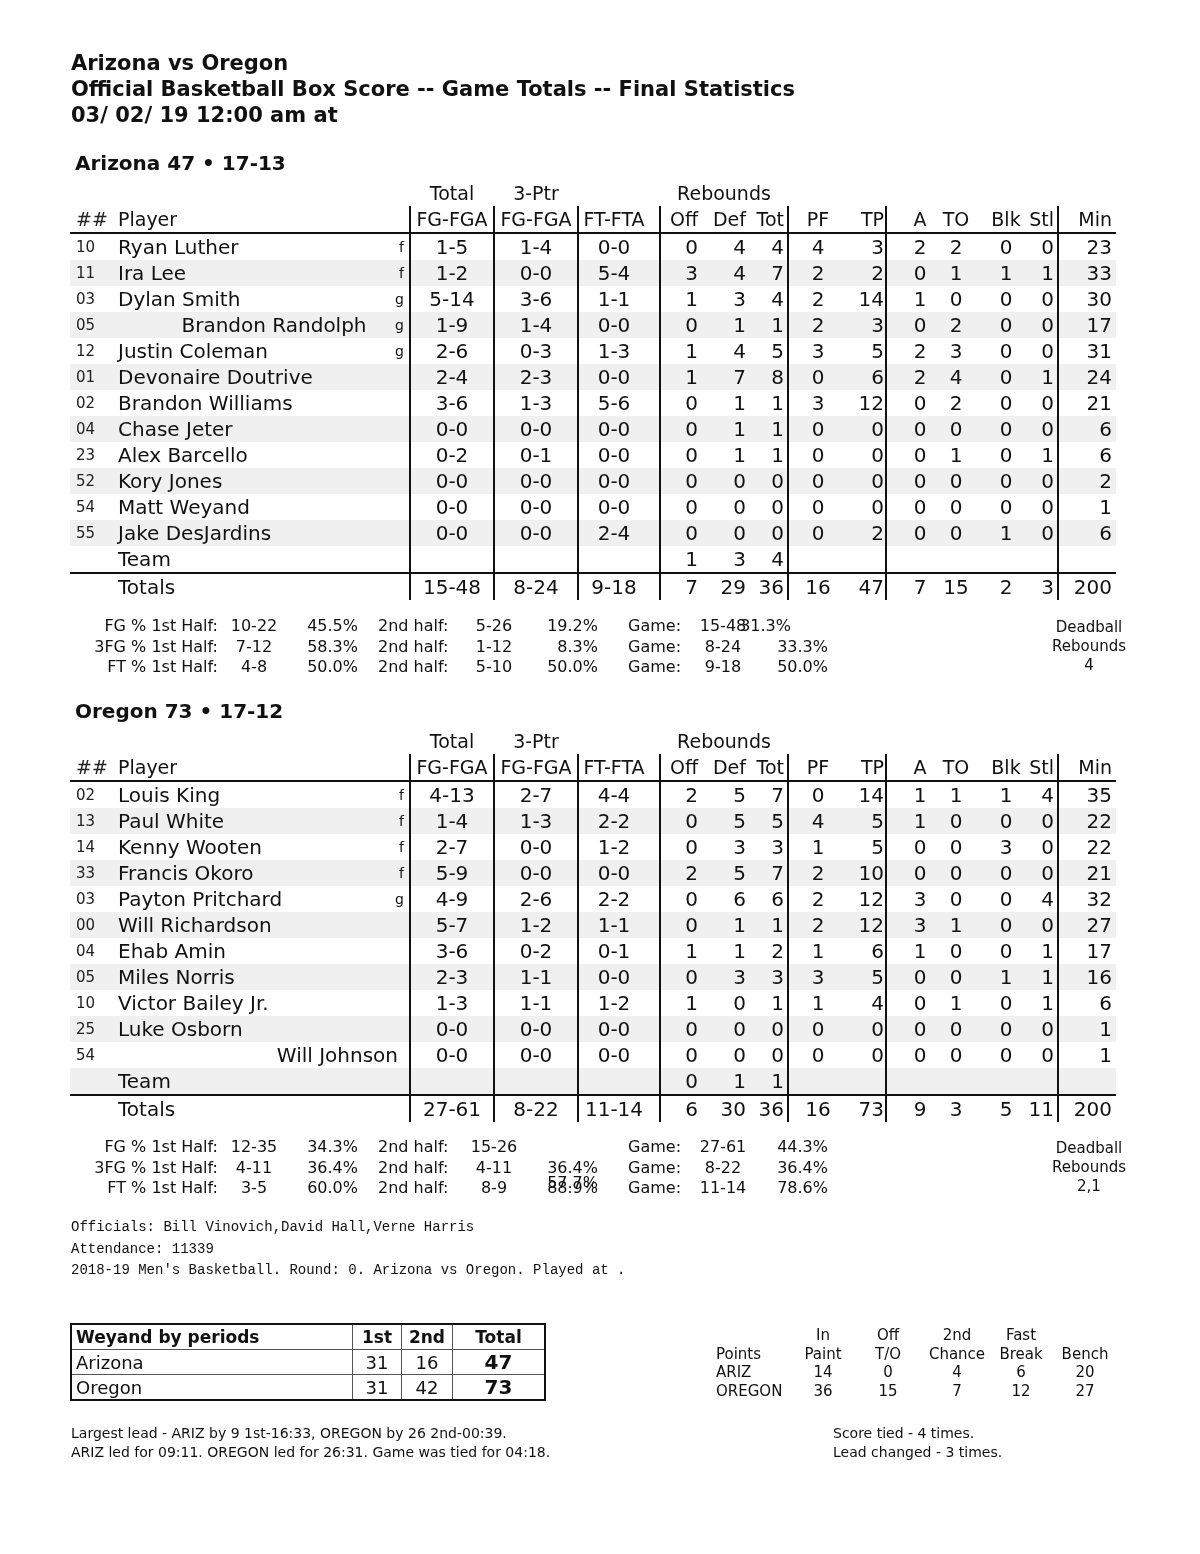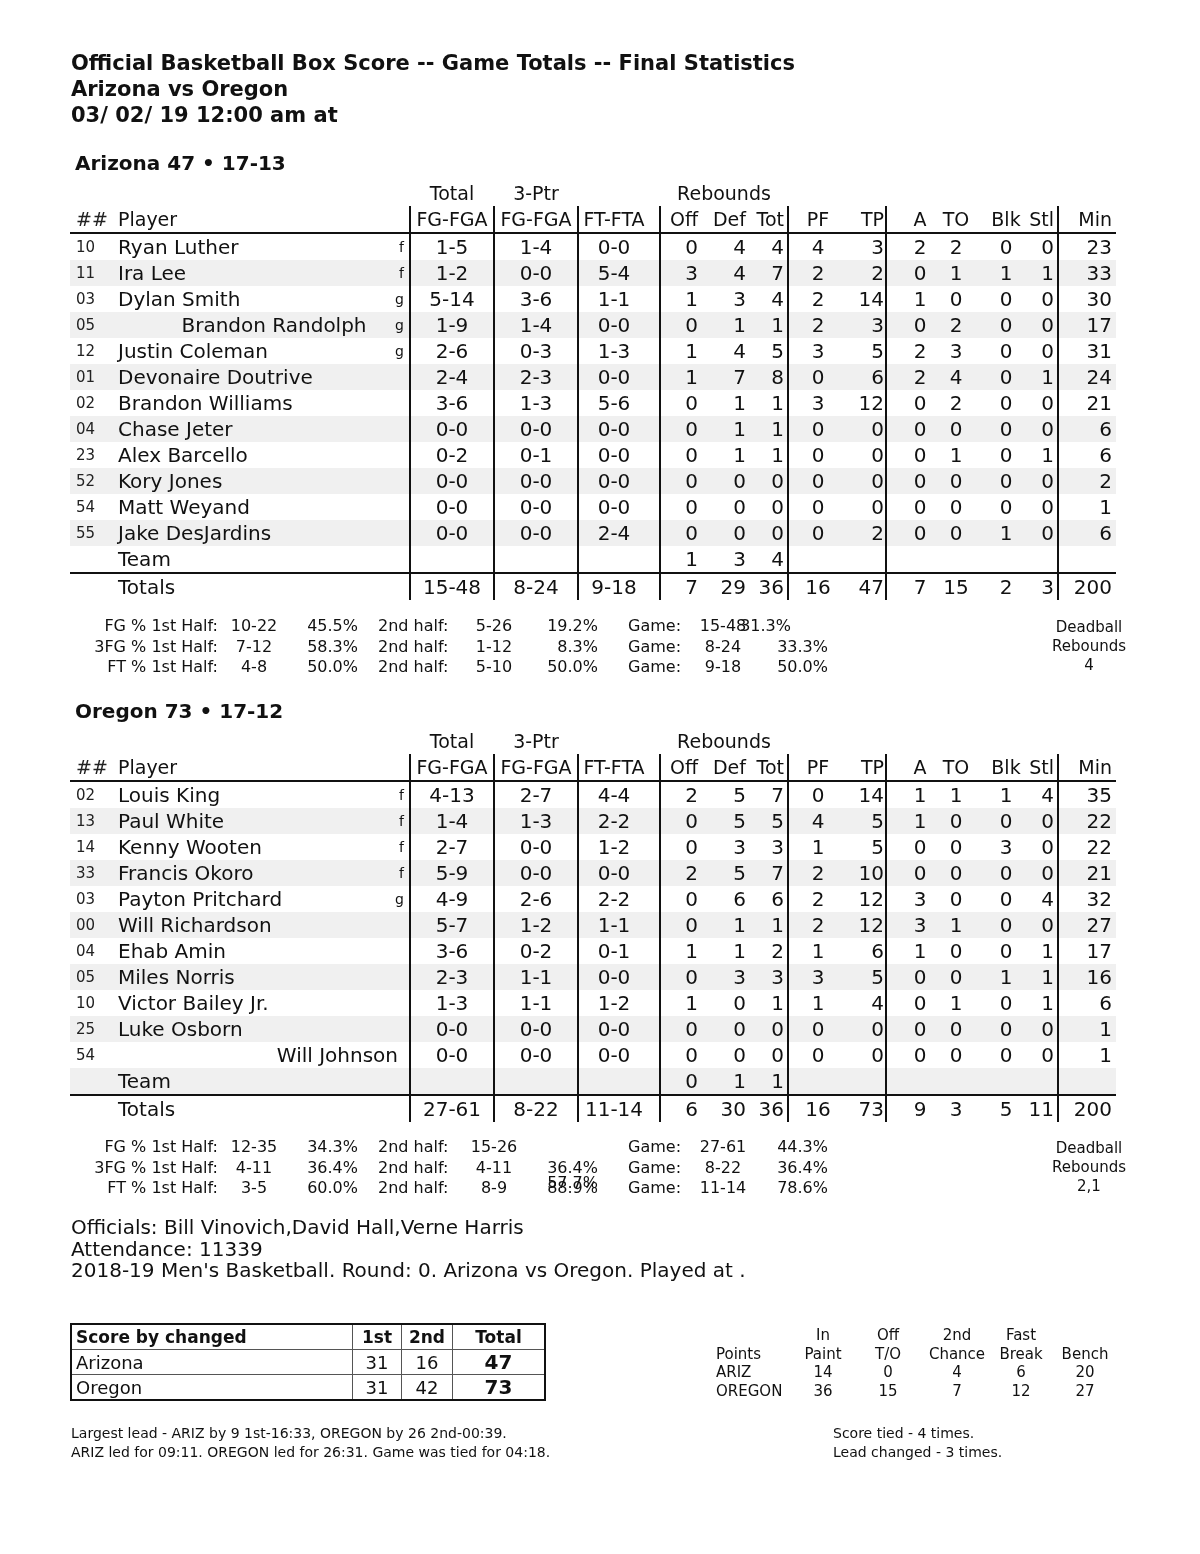--- a/index.html
+++ b/index.html
@@ -14,38 +14,38 @@
   .num { font-size: 15px; color: #222; }
   .pos { font-size: 14px; }
   .hdr2 { border-bottom: 2px solid #111; }
   .row.stripe { background: #f0f0f0; }
   .row.totals { border-top: 2px solid #111; }
   .vline { position: absolute; width: 2px; background: #111; }
   .pct-block { position: absolute; font-size: 16px; line-height: 20.5px; white-space: nowrap; }
   .pct-row { position: relative; height: 20.5px; }
   .pct-row span { position: absolute; top: 0; }
   .deadball { position: absolute; font-size: 15px; line-height: 19px; text-align: center; width: 120px; }
-  .notes { position: absolute; left: 71px; top: 1217px; font-size: 20px; line-height: 21.5px; }
+  .notes { position: absolute; left: 71px; top: 1217px; font-size: 14px; line-height: 21.5px; font-family: Liberation Mono, monospace; }
   table.periods { position: absolute; left: 70px; top: 1323px; border-collapse: collapse; border: 2px solid #111; width: 476px; }
   table.periods td { border: 1px solid #555; padding: 0 4px; height: 24px; font-size: 18px; }
   table.periods .hd { font-weight: bold; font-size: 17px; }
   table.periods .c { text-align: center; }
   table.periods .b { font-weight: bold; font-size: 20px; }
   .points { position: absolute; left: 716px; top: 1326px; font-size: 15px; line-height: 18.5px; }
   .points .prow { position: relative; height: 18.5px; }
   .points span { position: absolute; top: 0; text-align: center; white-space: nowrap; }
   .footer { position: absolute; left: 71px; top: 1424px; font-size: 14px; line-height: 19px; }
   .footer-r { position: absolute; left: 833px; top: 1424px; font-size: 14px; line-height: 19px; }
 </style>
 </head>
 <body>
 
 <div class="abs title-block">
+  <div>Arizona vs Oregon</div>
   <div>Official Basketball Box Score -- Game Totals -- Final Statistics</div>
-  <div>Arizona vs Oregon</div>
   <div>03/ 02/ 19 12:00 am at</div>
 </div>
 
 <div class="abs team-head" style="left:75px; top:151px;">Arizona 47 • 17-13</div>
 <div class="box" id="box0" style="top:180px;">
     <div class="hdr1">
       <span class="cell" style="left: 340px; width: 84px; text-align: center;">Total</span>
       <span class="cell" style="left: 424px; width: 84px; text-align: center;">3-Ptr</span>
       <span class="cell" style="left: 590px; width: 128px; text-align: center;">Rebounds</span>
     </div>
@@ -672,21 +672,21 @@
 
 <div class="notes">
   <div>Officials: Bill Vinovich,David Hall,Verne Harris</div>
   <div>Attendance: 11339</div>
   <div>2018-19 Men's Basketball. Round: 0. Arizona vs Oregon. Played at .</div>
 </div>
 
 <table class="periods">
   <tbody>
       <tr>
-    <td class="hd" style="width:272px;">Score by changed</td>
+    <td class="hd" style="width:272px;">Weyand by periods</td>
     <td class="hd c" style="width:40px;">1st</td>
     <td class="hd c" style="width:42px;">2nd</td>
     <td class="hd c">Total</td>
   </tr>
   <tr>
     <td>Arizona</td>
     <td class="c">31</td>
     <td class="c">16</td>
     <td class="c b">47</td>
   </tr>

